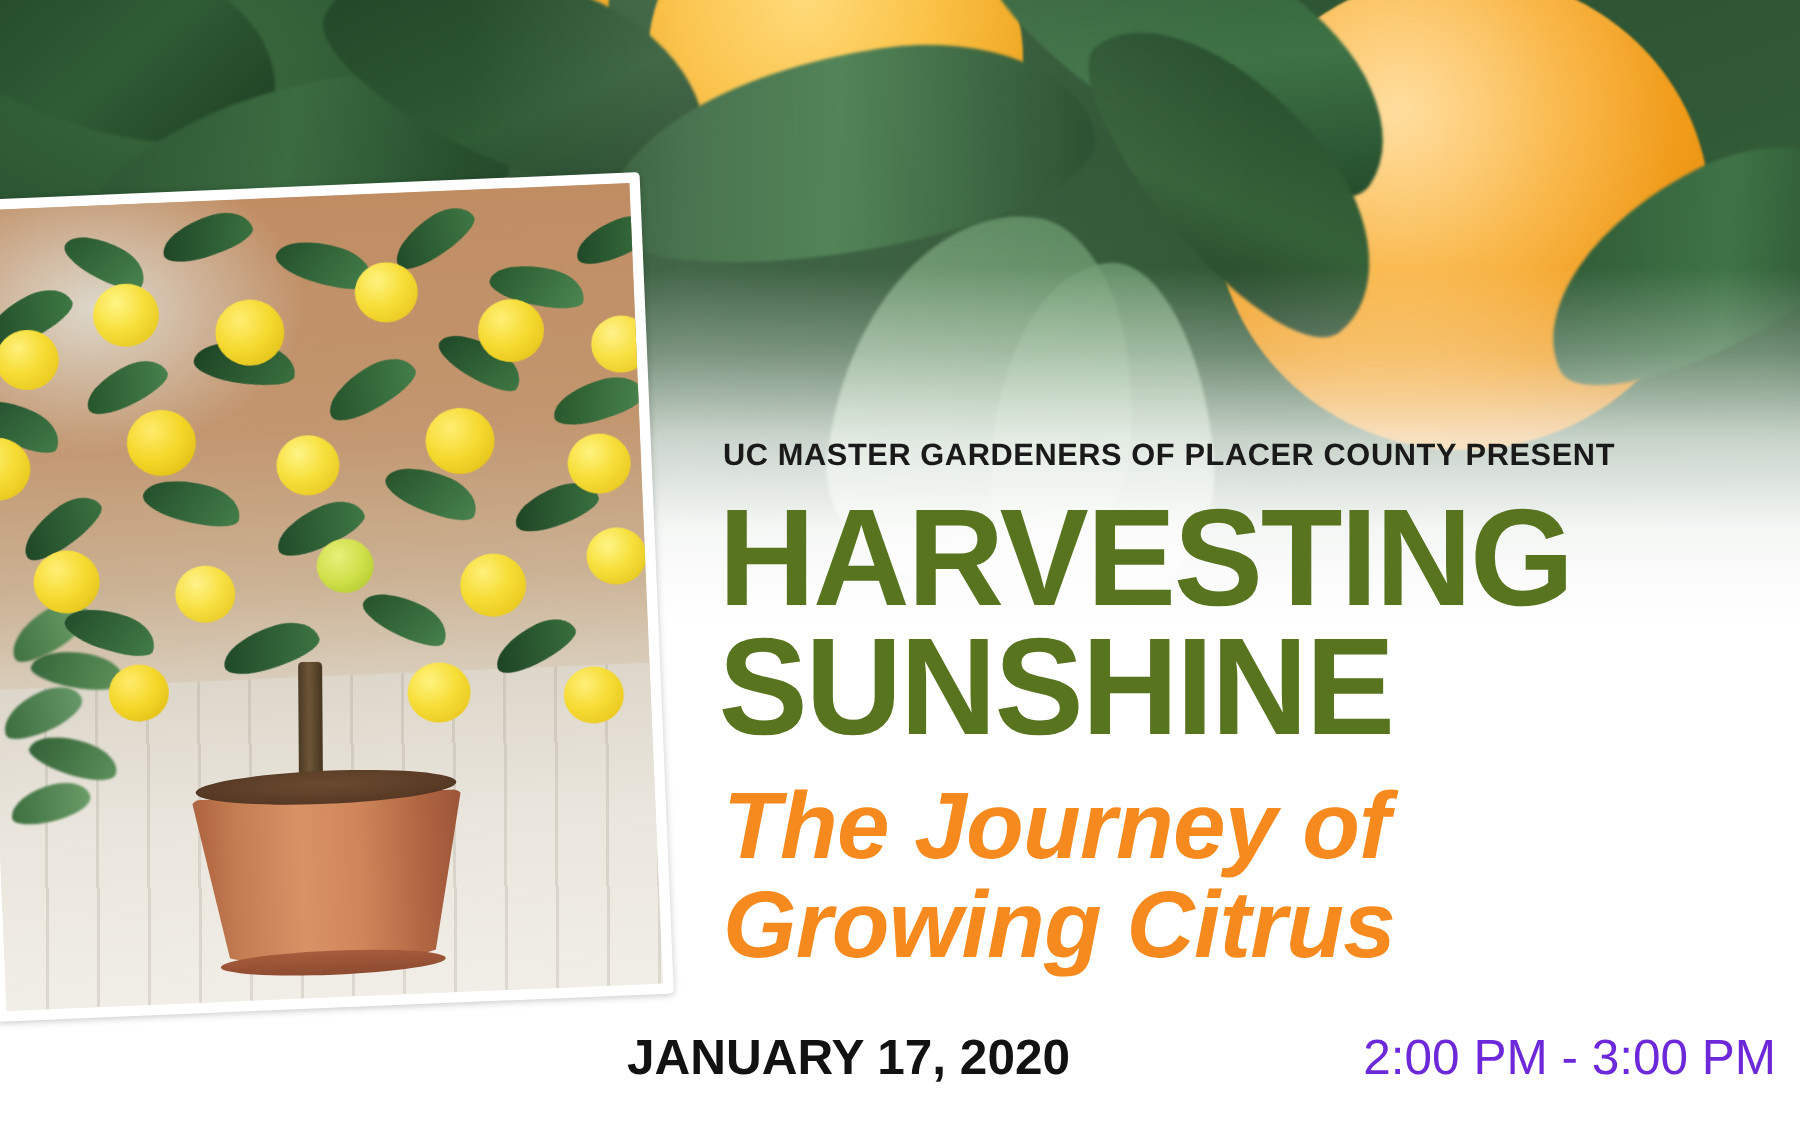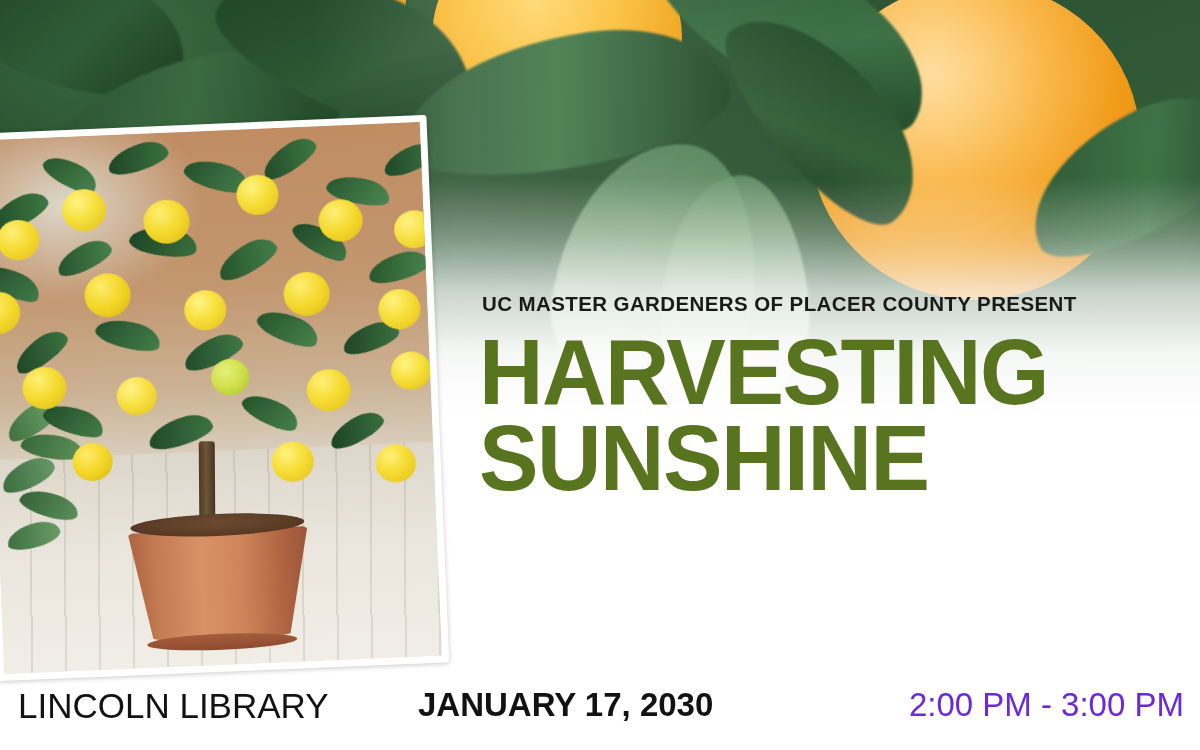--- a/index.html
+++ b/index.html
@@ -379,20 +379,23 @@
     </div>
   </div>
 
   <div class="eyebrow">UC MASTER GARDENERS OF PLACER COUNTY PRESENT</div>
 
   <div class="title">
     <span class="title-line">HARVESTING</span>
     <span class="title-line">SUNSHINE</span>
   </div>
 
+  <div class="subtitle">
+    <span class="sub-line">The Journey of</span>
+    <span class="sub-line">Growing Citrus</span>
+  </div>
 
   <div class="footer">
-    <div class="venue">LINCOLN LIBRARY</div>
-    <div class="date">JANUARY 17, 2030</div>
+    <div class="date">JANUARY 17, 2020</div>
     <div class="time">2:00 PM - 3:00 PM</div>
   </div>
 
 </div>
 
 </body></html>

